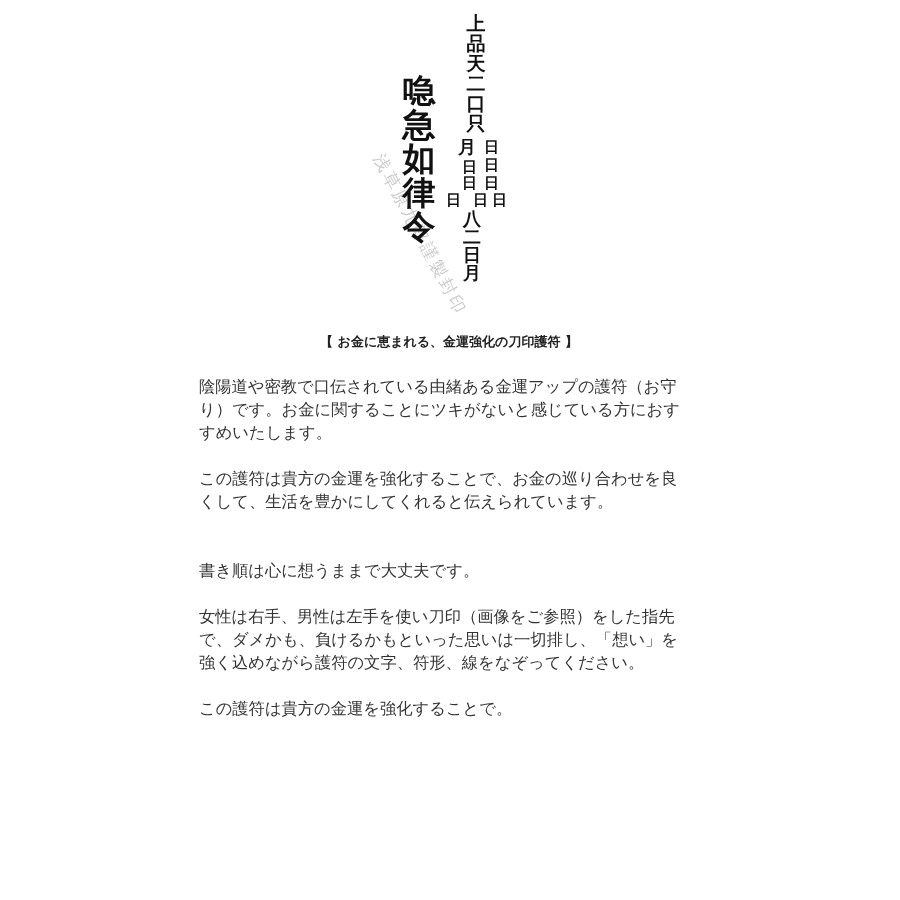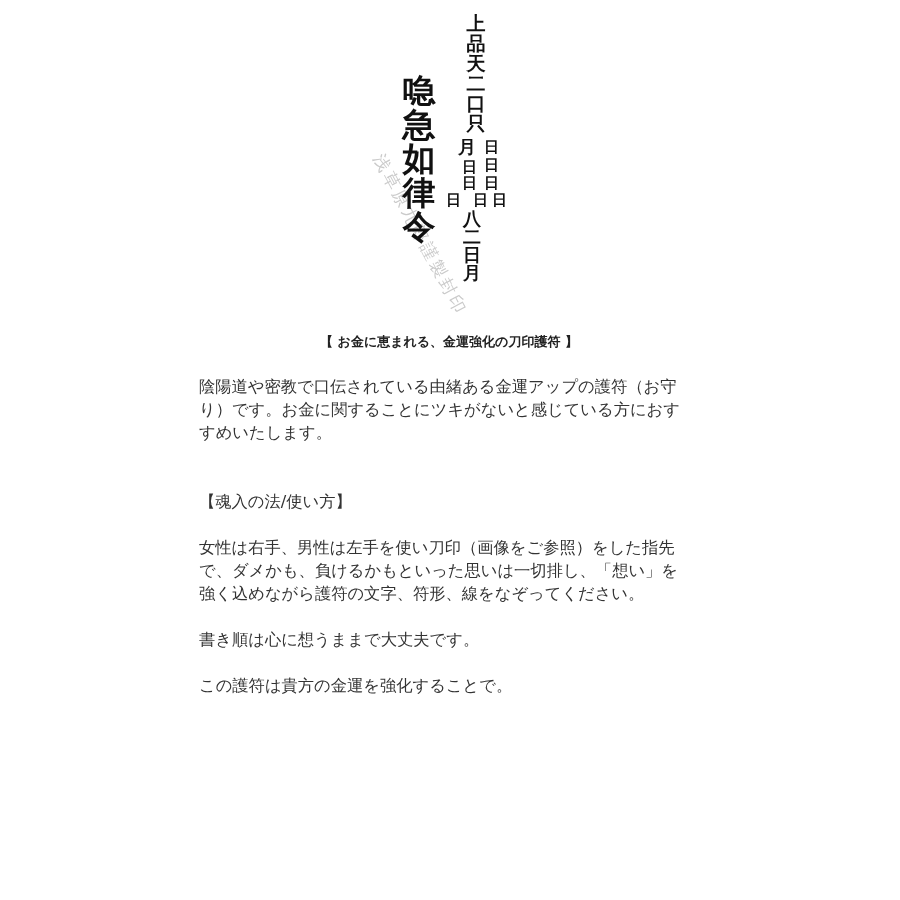--- a/index.html
+++ b/index.html
@@ -56,21 +56,21 @@
     <span>如</span>
     <span>律</span>
     <span>令</span>
   </div>
 </div>
 
 <div class="content">
   <div class="title">【 お金に恵まれる、金運強化の刀印護符 】</div>
 
   <p class="para">陰陽道や密教で口伝されている由緒ある金運アップの護符（お守り）です。お金に関することにツキがないと感じている方におすすめいたします。</p>
+  <p class="para">この護符は貴方の金運を強化することで、お金の巡り合わせを良くして、生活を豊かにしてくれると伝えられています。</p>
 
   <div class="para">
-    <span class="section-head">【魂入の法/使い方】</span>
+    <span style="display:block">書き順は心に想うままで大丈夫です。</span>
     <span style="display:block">女性は右手、男性は左手を使い刀印（画像をご参照）をした指先で、ダメかも、負けるかもといった思いは一切排し、「想い」を強く込めながら護符の文字、符形、線をなぞってください。</span>
-    <span style="display:block">書き順は心に想うままで大丈夫です。</span>
     <span style="display:block">この護符は貴方の金運を強化することで。</span>
   </div>
 
 </div>
 
 </body></html>

